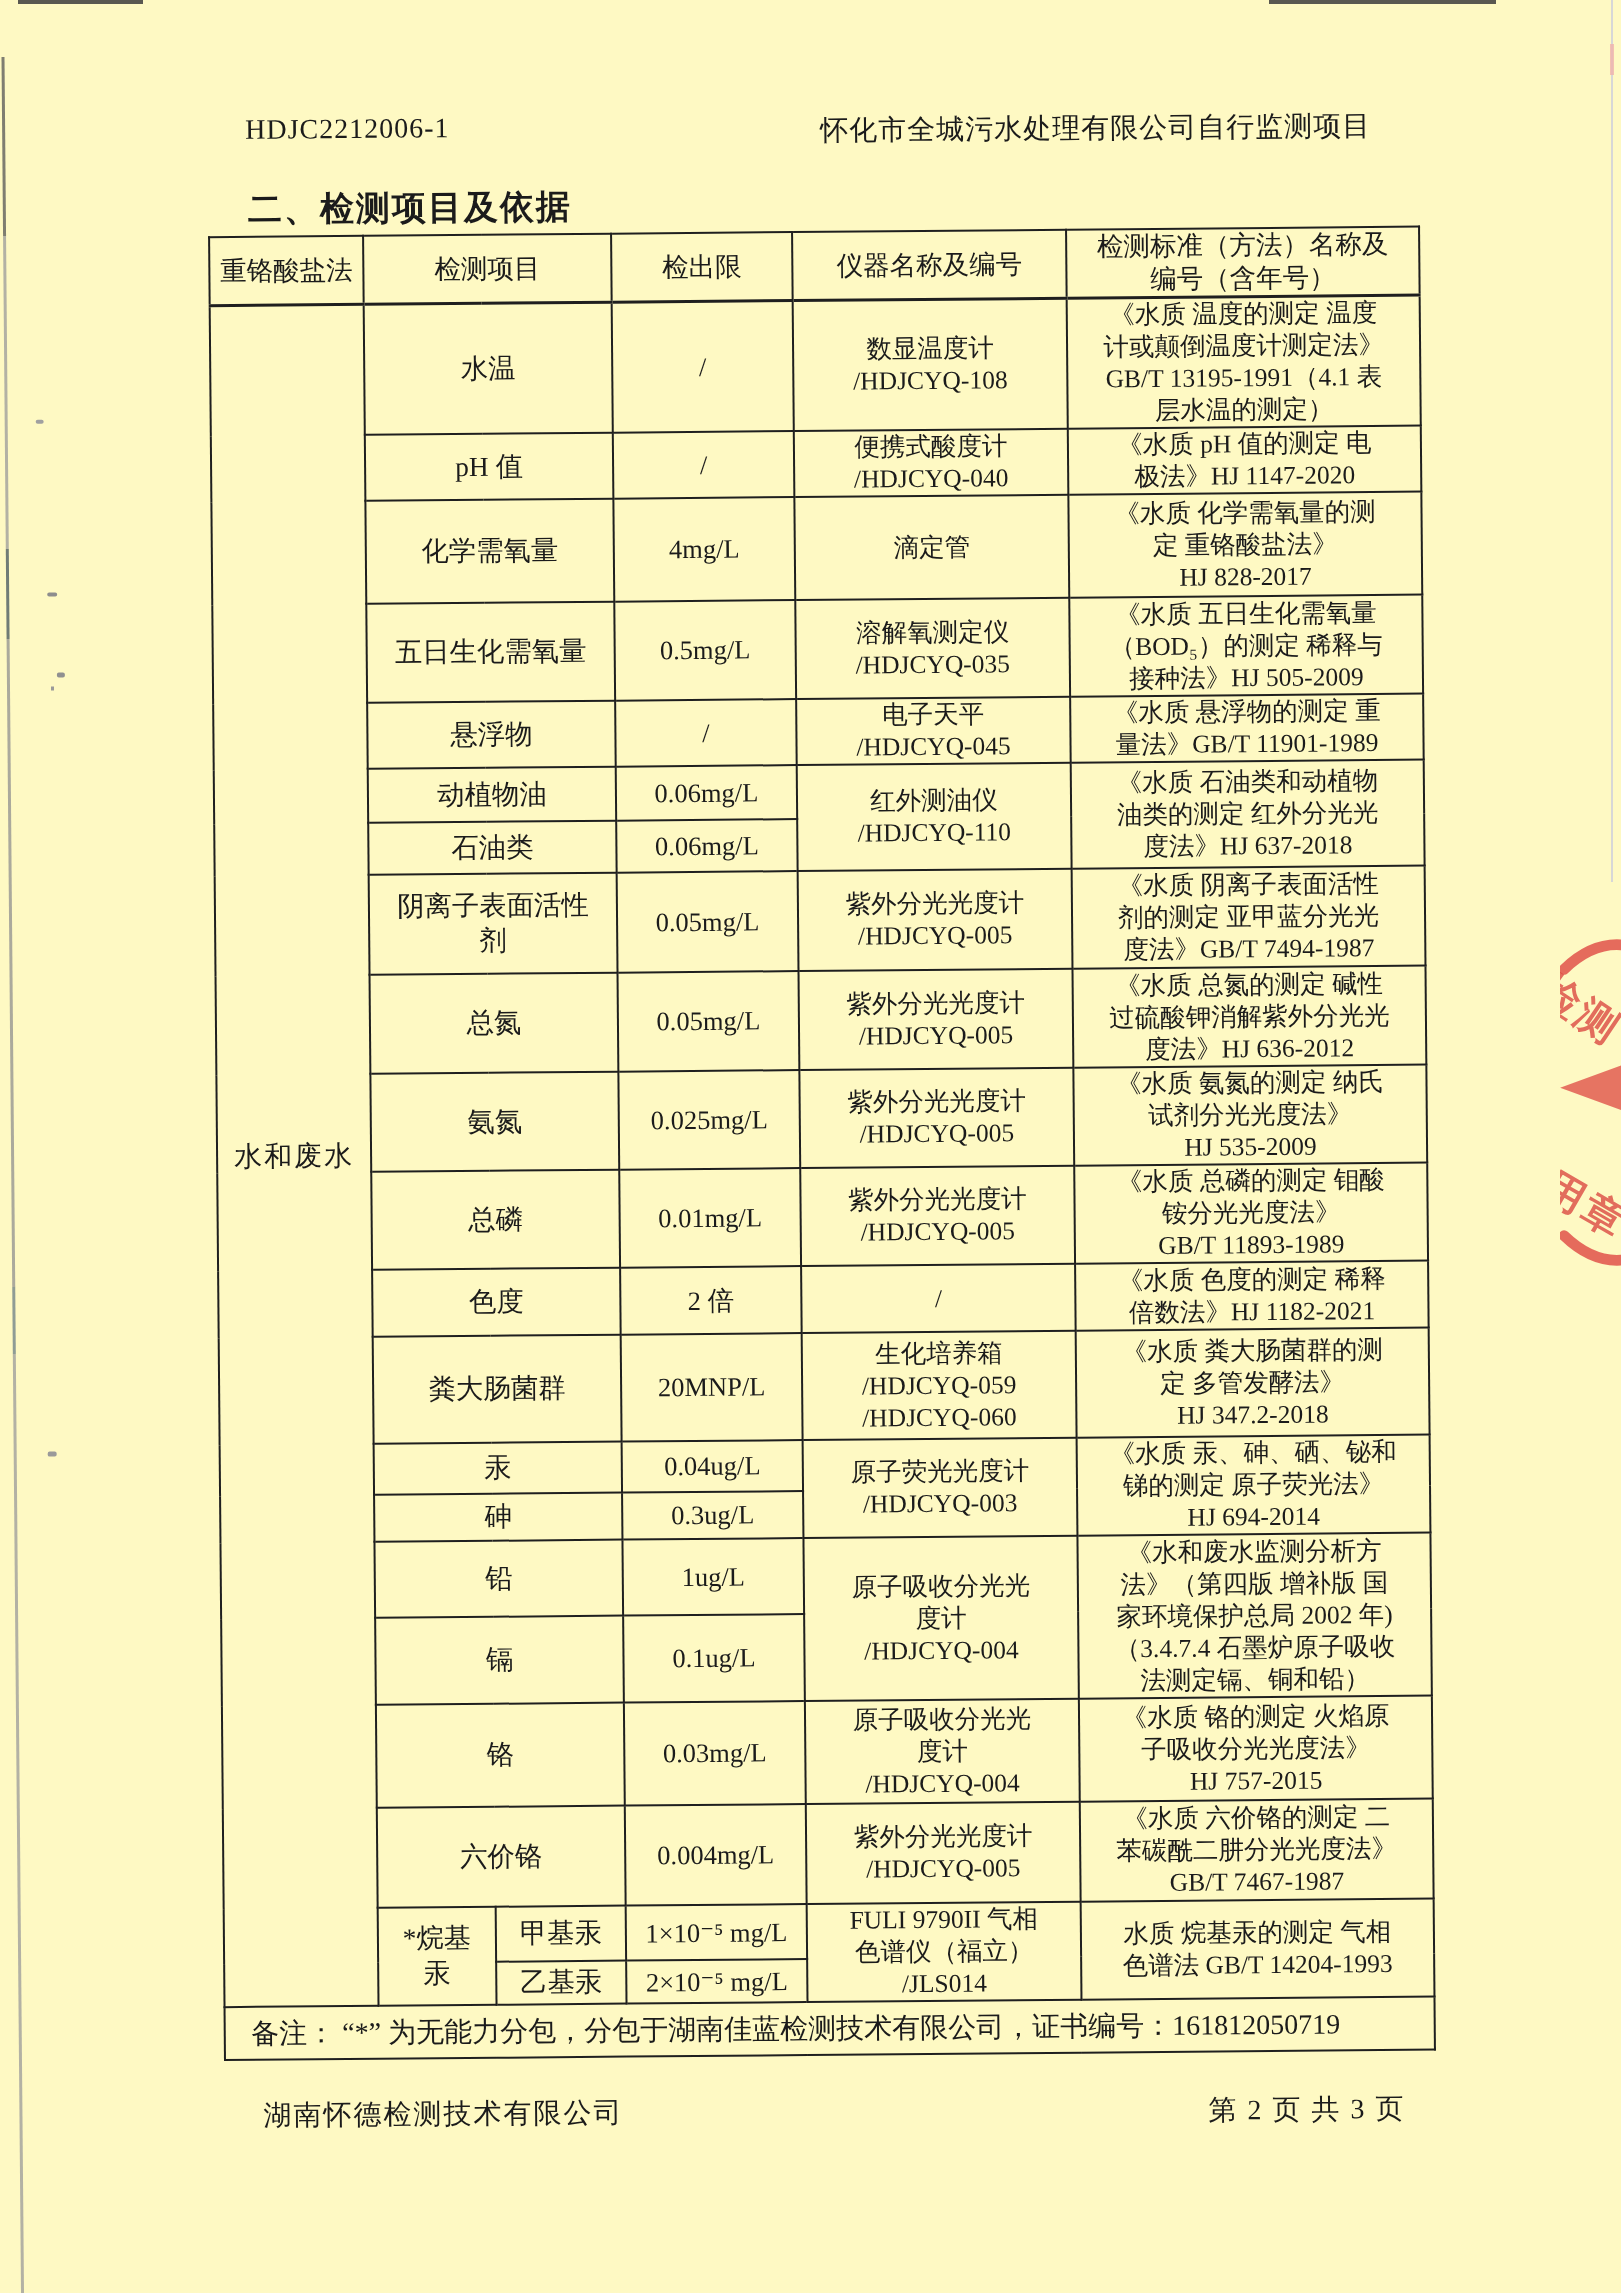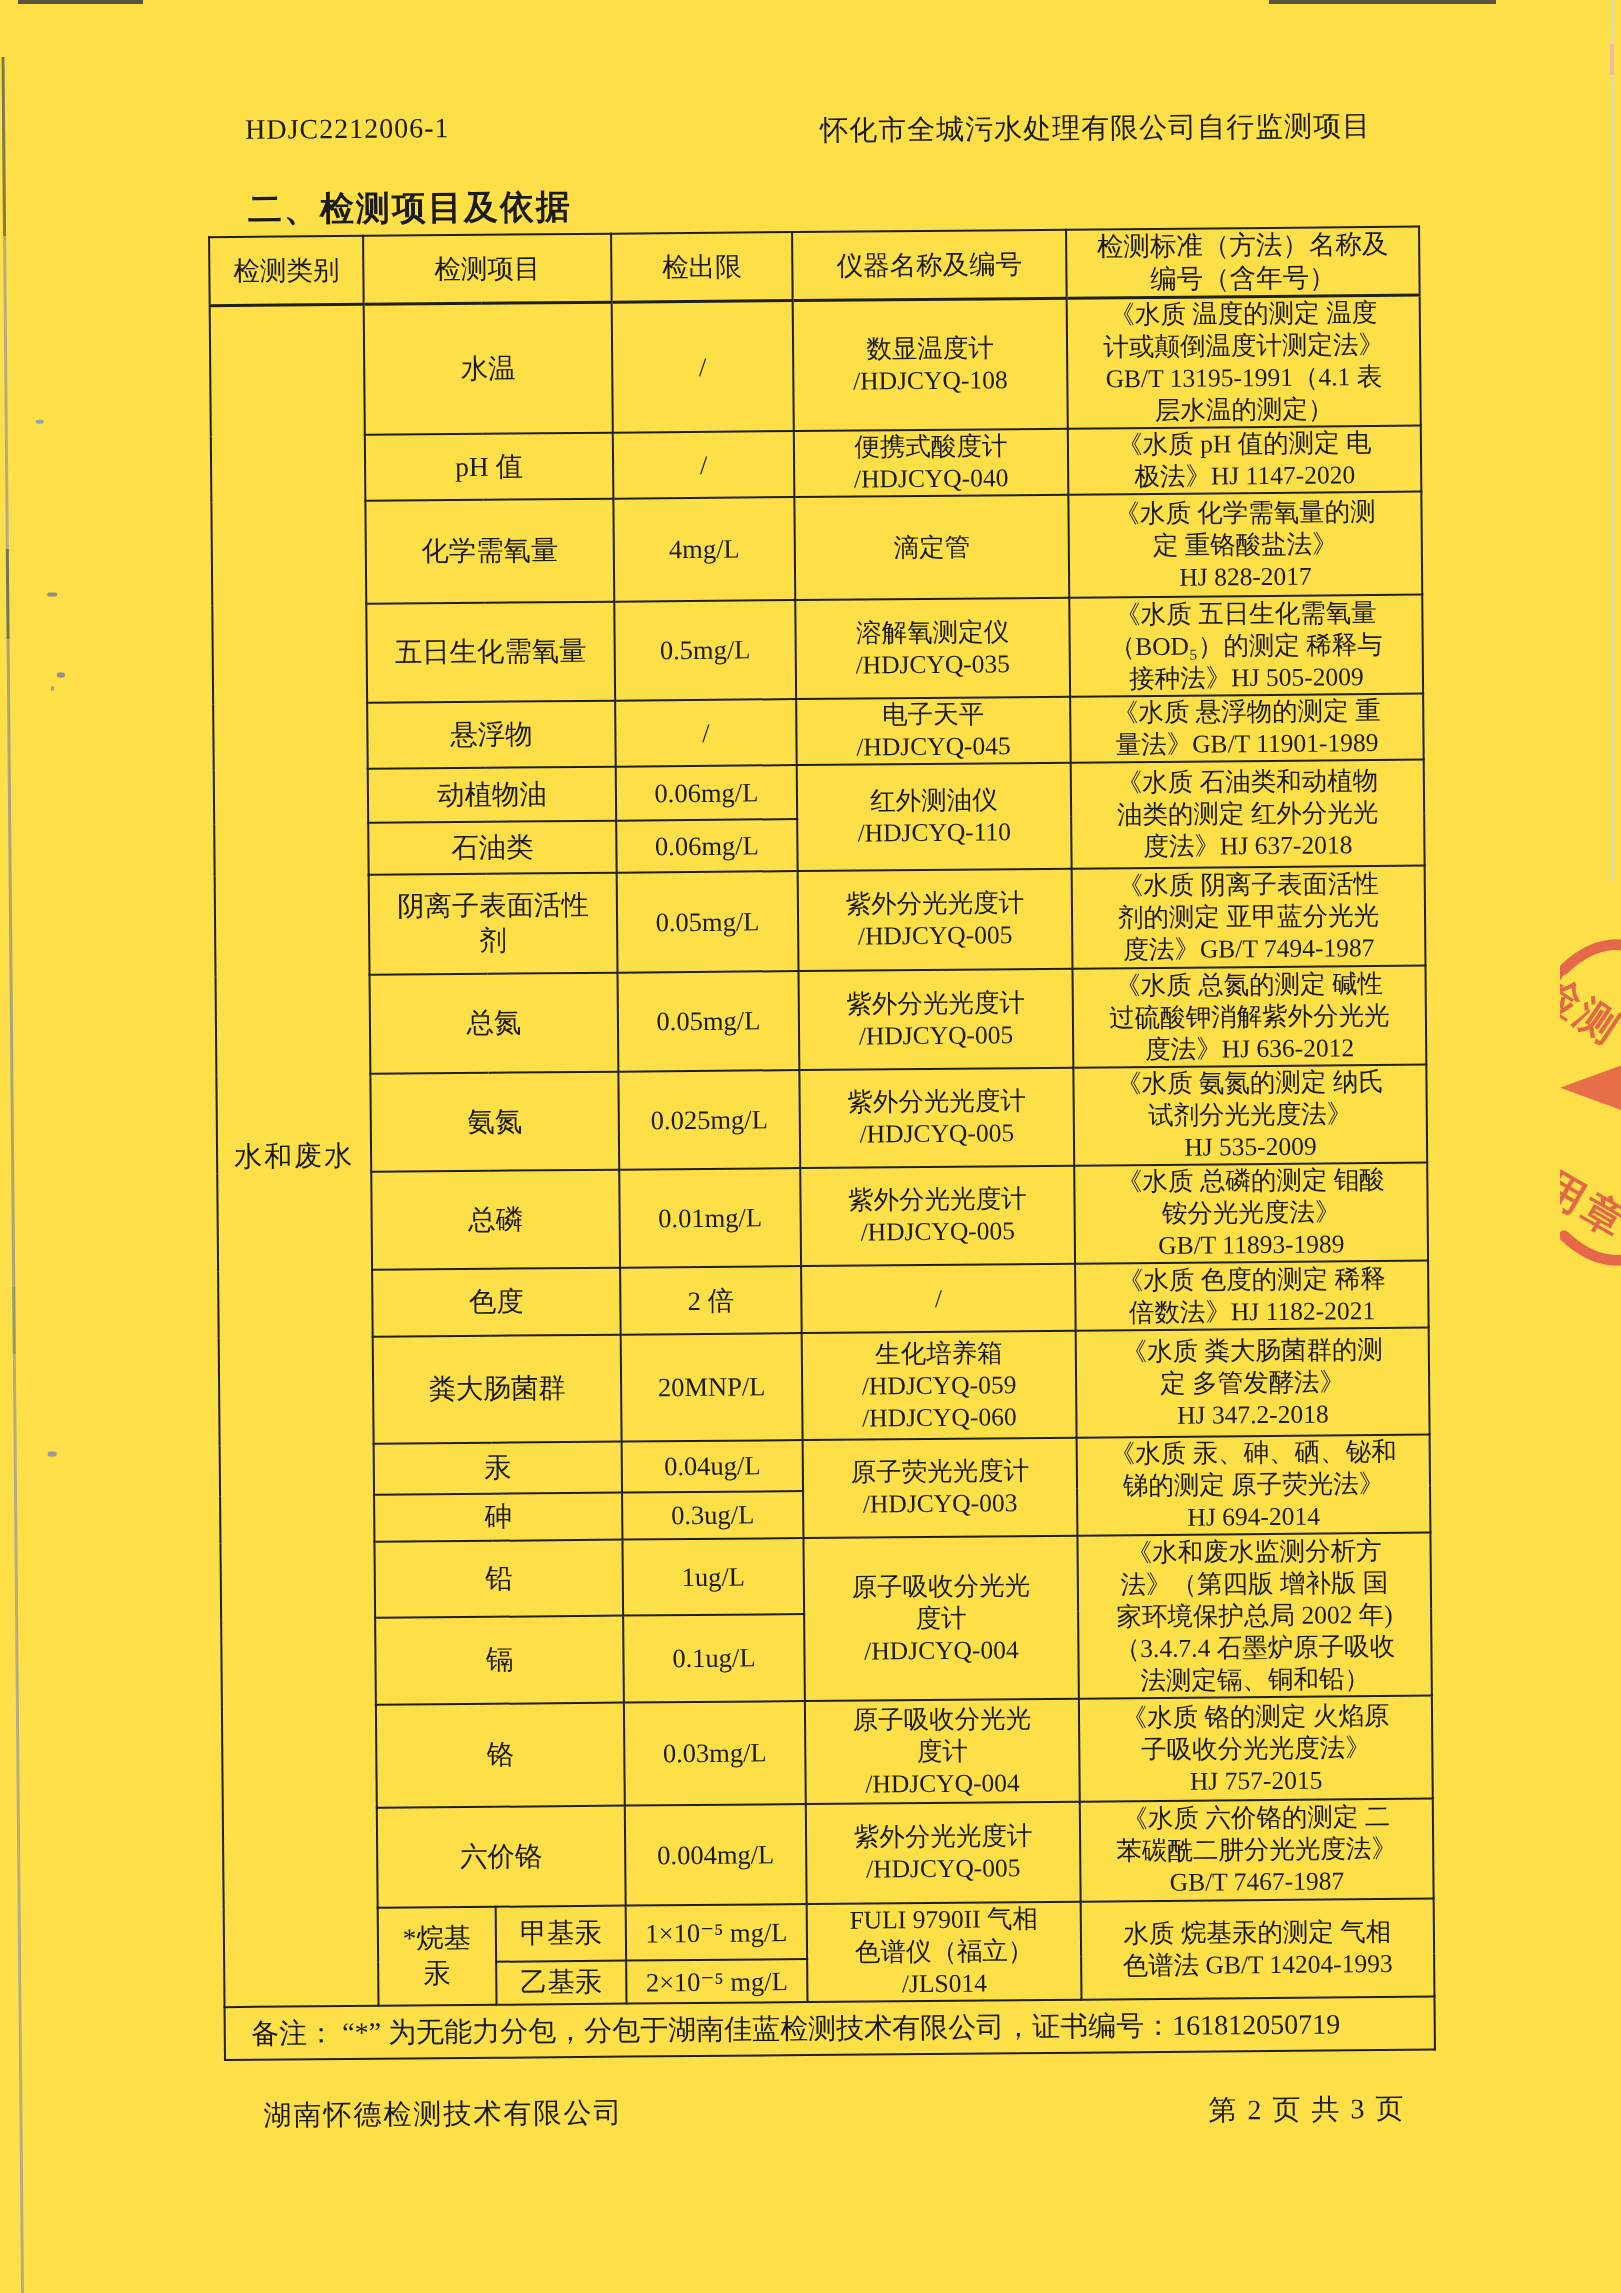--- a/index.html
+++ b/index.html
@@ -1,17 +1,17 @@
 <!DOCTYPE html>
 <html><head>
 <meta charset="utf-8">
 <style>
   html,body{margin:0;padding:0;background:#888;}
   #page{
-    position:relative;width:1621px;height:2294px;background:#fde047;
+    position:relative;width:1621px;height:2294px;background:#fef9c3;
     overflow:hidden;font-family:"Liberation Serif","DejaVu Serif",serif;color:#1b1b1b;
   }
   
   #sheet{position:absolute;left:0;top:0;width:1621px;height:2294px;
     transform:rotate(-0.5deg);transform-origin:0 0;}
   .abs{position:absolute;}
   .hdr{font-size:28px;letter-spacing:1px;white-space:nowrap;}
   #section-title{font-size:34px;font-weight:bold;letter-spacing:2px;white-space:nowrap;}
   table#test-table{position:absolute;left:206px;top:238px;width:1210px;
     border-collapse:collapse;table-layout:fixed;}
@@ -49,21 +49,21 @@
       <colgroup>
         <col style="width:154px">
           <col style="width:118px">
           <col style="width:130px">
         <col style="width:181px">
           <col style="width:274px">
           <col style="width:353px">
       </colgroup>
       <tbody>
           <tr class="hdr-row" style="height:68px">
-        <td>检测类别</td>
+        <td>重铬酸盐法</td>
         <td colspan="2">检测项目</td>
         <td>检出限</td>
         <td>仪器名称及编号</td>
         <td>检测标准（方法）名称及
 编号（含年号）</td>
       </tr>
       <tr style="height:130px">
         <td class="c-cat" rowspan="21">水和废水</td>
         <td class="c-item" colspan="2">水温</td>
         <td class="c-limit">/</td>

